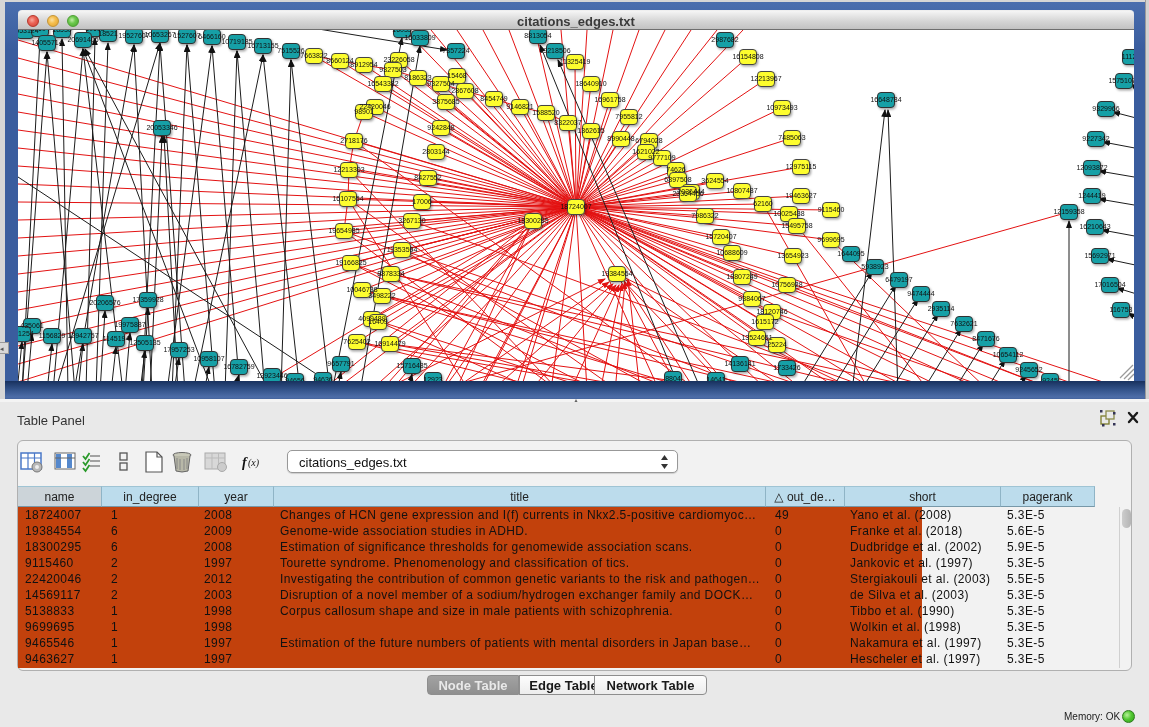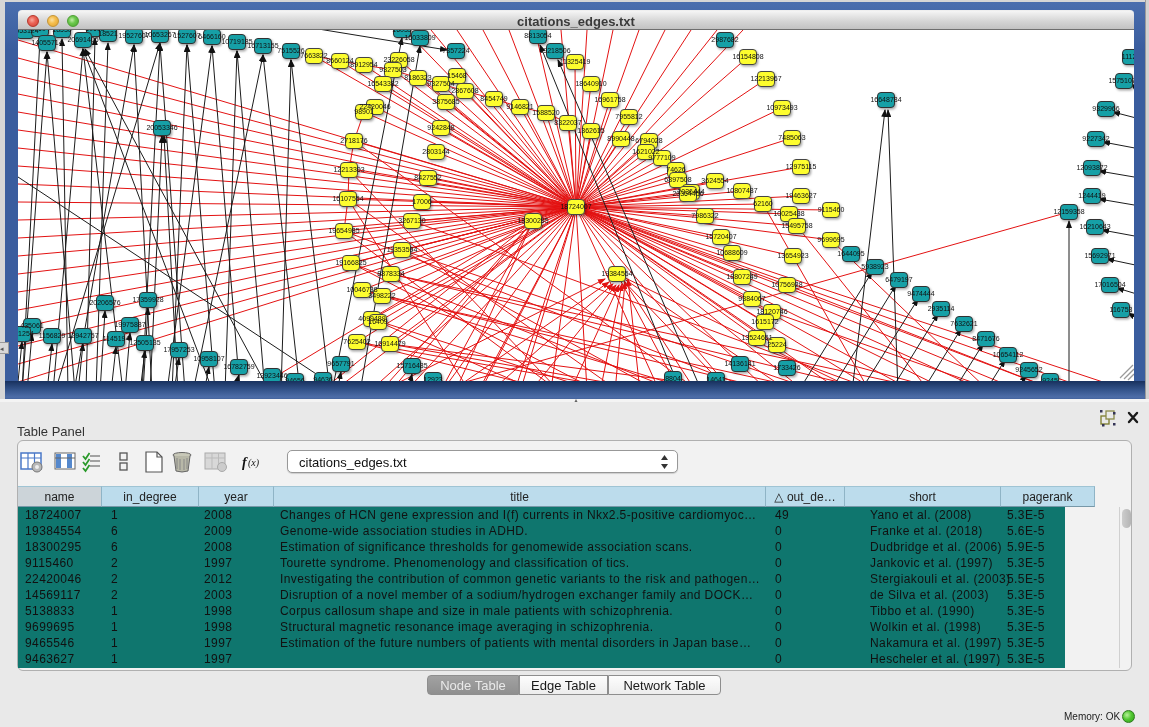--- a/index.html
+++ b/index.html
@@ -12,39 +12,39 @@
 #win{position:absolute;left:18px;top:10px;width:1116px;height:372px}
 #titlebar{position:absolute;left:0;top:0;width:1116px;height:20px;background:linear-gradient(#f5f5f5,#d6d6d6 55%,#c2c2c2);border-bottom:1px solid #6f6f6f;border-top:1px solid #efefef;border-radius:4px 4px 0 0}
 #title{position:absolute;left:0;top:3px;width:100%;text-align:center;font-size:13px;font-weight:bold;color:#3a3a3a}
 .tl{position:absolute;top:15px;width:12px;height:12px;border-radius:50%}
 #tlr{left:27px;background:radial-gradient(circle at 4px 4px,#f8a89d,#ec6558 40%,#d13c30);border:0.5px solid #b5362b}
 #tly{left:47px;background:radial-gradient(circle at 4px 4px,#fbe0a3,#f5bf4f 40%,#e0a030);border:0.5px solid #c49436}
 #tlg{left:67px;background:radial-gradient(circle at 4px 4px,#c2eda9,#6cc94e 40%,#48a52c);border:0.5px solid #4e9e34}
 #canvas{position:absolute;left:18px;top:30px;width:1116px;height:352px;background:#fff}
 #bottom{position:absolute;left:0;top:400px;width:1149px;height:327px;background:#e9e9e9}
 #tphead{position:absolute;left:0;top:402px;width:1149px;height:30px}
-#tplabel{position:absolute;left:17px;top:22px;font-size:13px;color:#333}
+#tplabel{position:absolute;left:17px;top:11px;font-size:13px;color:#333}
 #panel{position:absolute;left:17px;top:440px;width:1115px;height:231px;background:#f2f2f2;border:1px solid #b0b0b0;border-radius:6px}
 #dropdown{position:absolute;left:287px;top:450px;width:391px;height:23px;background:#fff;border:1px solid #989898;border-radius:5px;box-shadow:0 1px 1px rgba(0,0,0,.15)}
 #ddtext{position:absolute;left:11px;top:4px;font-size:13px;color:#111}
-#tbl{position:absolute;left:18px;top:486px;width:1047px;height:182px;background:#0f766e}
+#tbl{position:absolute;left:18px;top:486px;width:904px;height:182px;background:#c2410c}
 #thead{position:absolute;left:0;top:0;height:21px;width:1077px}
 .th{position:absolute;top:0;height:21px;background:#bcdcec;border-right:1px solid #8fb4c6;border-top:1px solid #9fc4d4;border-bottom:1px solid #7798a8;font-size:12px;color:#222;text-align:center;line-height:21px}
 #tbody{position:absolute;left:0;top:21px;width:1077px;font-size:12px;color:#111}
 .tr{position:relative;height:16px;line-height:16px;white-space:nowrap;letter-spacing:0.4px}
 .tr div{position:absolute;top:0;overflow:hidden}
 .c0{left:7px;width:80px}.c1{left:93px;width:85px}.c2{left:186px;width:75px}.c3{left:262px;width:481px}
-.c4{left:757px;width:66px}.c5{left:852px;width:150px}.c6{left:989px;width:88px}
+.c4{left:757px;width:66px}.c5{left:832px;width:150px}.c6{left:989px;width:88px}
 #sbar{position:absolute;left:1101px;top:21px;width:13px;height:161px;border-left:1px solid #d0d0d0}
 #sthumb{position:absolute;left:2px;top:2px;width:9px;height:19px;background:linear-gradient(90deg,#cdcdcd,#b5b5b5);border-radius:5px}
 #tabs{position:absolute;left:427px;top:675px;height:20px;font-size:13px}
-.tab{position:absolute;top:0;height:20px;line-height:19px;text-align:center;border:1px solid #8e8e8e;font-weight:normal}
+.tab{position:absolute;top:0;height:20px;line-height:19px;text-align:center;border:1px solid #8e8e8e;font-weight:bold}
 #tab1{left:0;width:92px;background:linear-gradient(#a2a2a2,#8f8f8f);color:#e9e9e9;border-radius:4px 0 0 4px}
 #tab2{left:92px;width:89px;background:linear-gradient(#fdfdfd,#ededed);color:#1a1a1a}
-#tab3{left:181px;width:113px;background:linear-gradient(#fdfdfd,#ededed);color:#1a1a1a;border-radius:0 4px 4px 0}
+#tab3{left:167px;width:113px;background:linear-gradient(#fdfdfd,#ededed);color:#1a1a1a;border-radius:0 4px 4px 0}
 #mem{position:absolute;left:1064px;top:711px;font-size:10px;color:#222}
 #memdot{position:absolute;left:1122px;top:710px;width:13px;height:13px;border-radius:50%;background:radial-gradient(circle at 4px 4px,#b8f09a,#52c832 45%,#2f9e18);border:1px solid #2c7a1c}
 .ticon{position:absolute;top:450px}
 </style></head><body>
 <div id="app">
 <div id="topbg"></div>
 <div id="blueframe"></div>
 <div id="rightstrip"></div>
 <div style="position:absolute;left:0;top:342px;width:9px;height:12px;background:#d8d8d8;border:1px solid #9a9a9a;border-left:none;font-size:7px;color:#555;line-height:11px">◂</div>
 <div id="canvas">
@@ -704,21 +704,21 @@
           <div class="c4">0</div>
           <div class="c5">Franke et al. (2018)</div>
           <div class="c6">5.6E-5</div>
         </div>
 <div class="tr">
           <div class="c0">18300295</div>
           <div class="c1">6</div>
           <div class="c2">2008</div>
           <div class="c3">Estimation of significance thresholds for genomewide association scans.</div>
           <div class="c4">0</div>
-          <div class="c5">Dudbridge et al. (2006)</div>
+          <div class="c5">Dudbridge et al. (2002)</div>
           <div class="c6">5.9E-5</div>
         </div>
 <div class="tr">
           <div class="c0">9115460</div>
           <div class="c1">2</div>
           <div class="c2">1997</div>
           <div class="c3">Tourette syndrome. Phenomenology and classification of tics.</div>
           <div class="c4">0</div>
           <div class="c5">Jankovic et al. (1997)</div>
           <div class="c6">5.3E-5</div>
@@ -747,21 +747,20 @@
           <div class="c2">1998</div>
           <div class="c3">Corpus callosum shape and size in male patients with schizophrenia.</div>
           <div class="c4">0</div>
           <div class="c5">Tibbo et al. (1990)</div>
           <div class="c6">5.3E-5</div>
         </div>
 <div class="tr">
           <div class="c0">9699695</div>
           <div class="c1">1</div>
           <div class="c2">1998</div>
-          <div class="c3">Structural magnetic resonance image averaging in schizophrenia.</div>
           <div class="c4">0</div>
           <div class="c5">Wolkin et al. (1998)</div>
           <div class="c6">5.3E-5</div>
         </div>
 <div class="tr">
           <div class="c0">9465546</div>
           <div class="c1">1</div>
           <div class="c2">1997</div>
           <div class="c3">Estimation of the future numbers of patients with mental disorders in Japan base…</div>
           <div class="c4">0</div>

